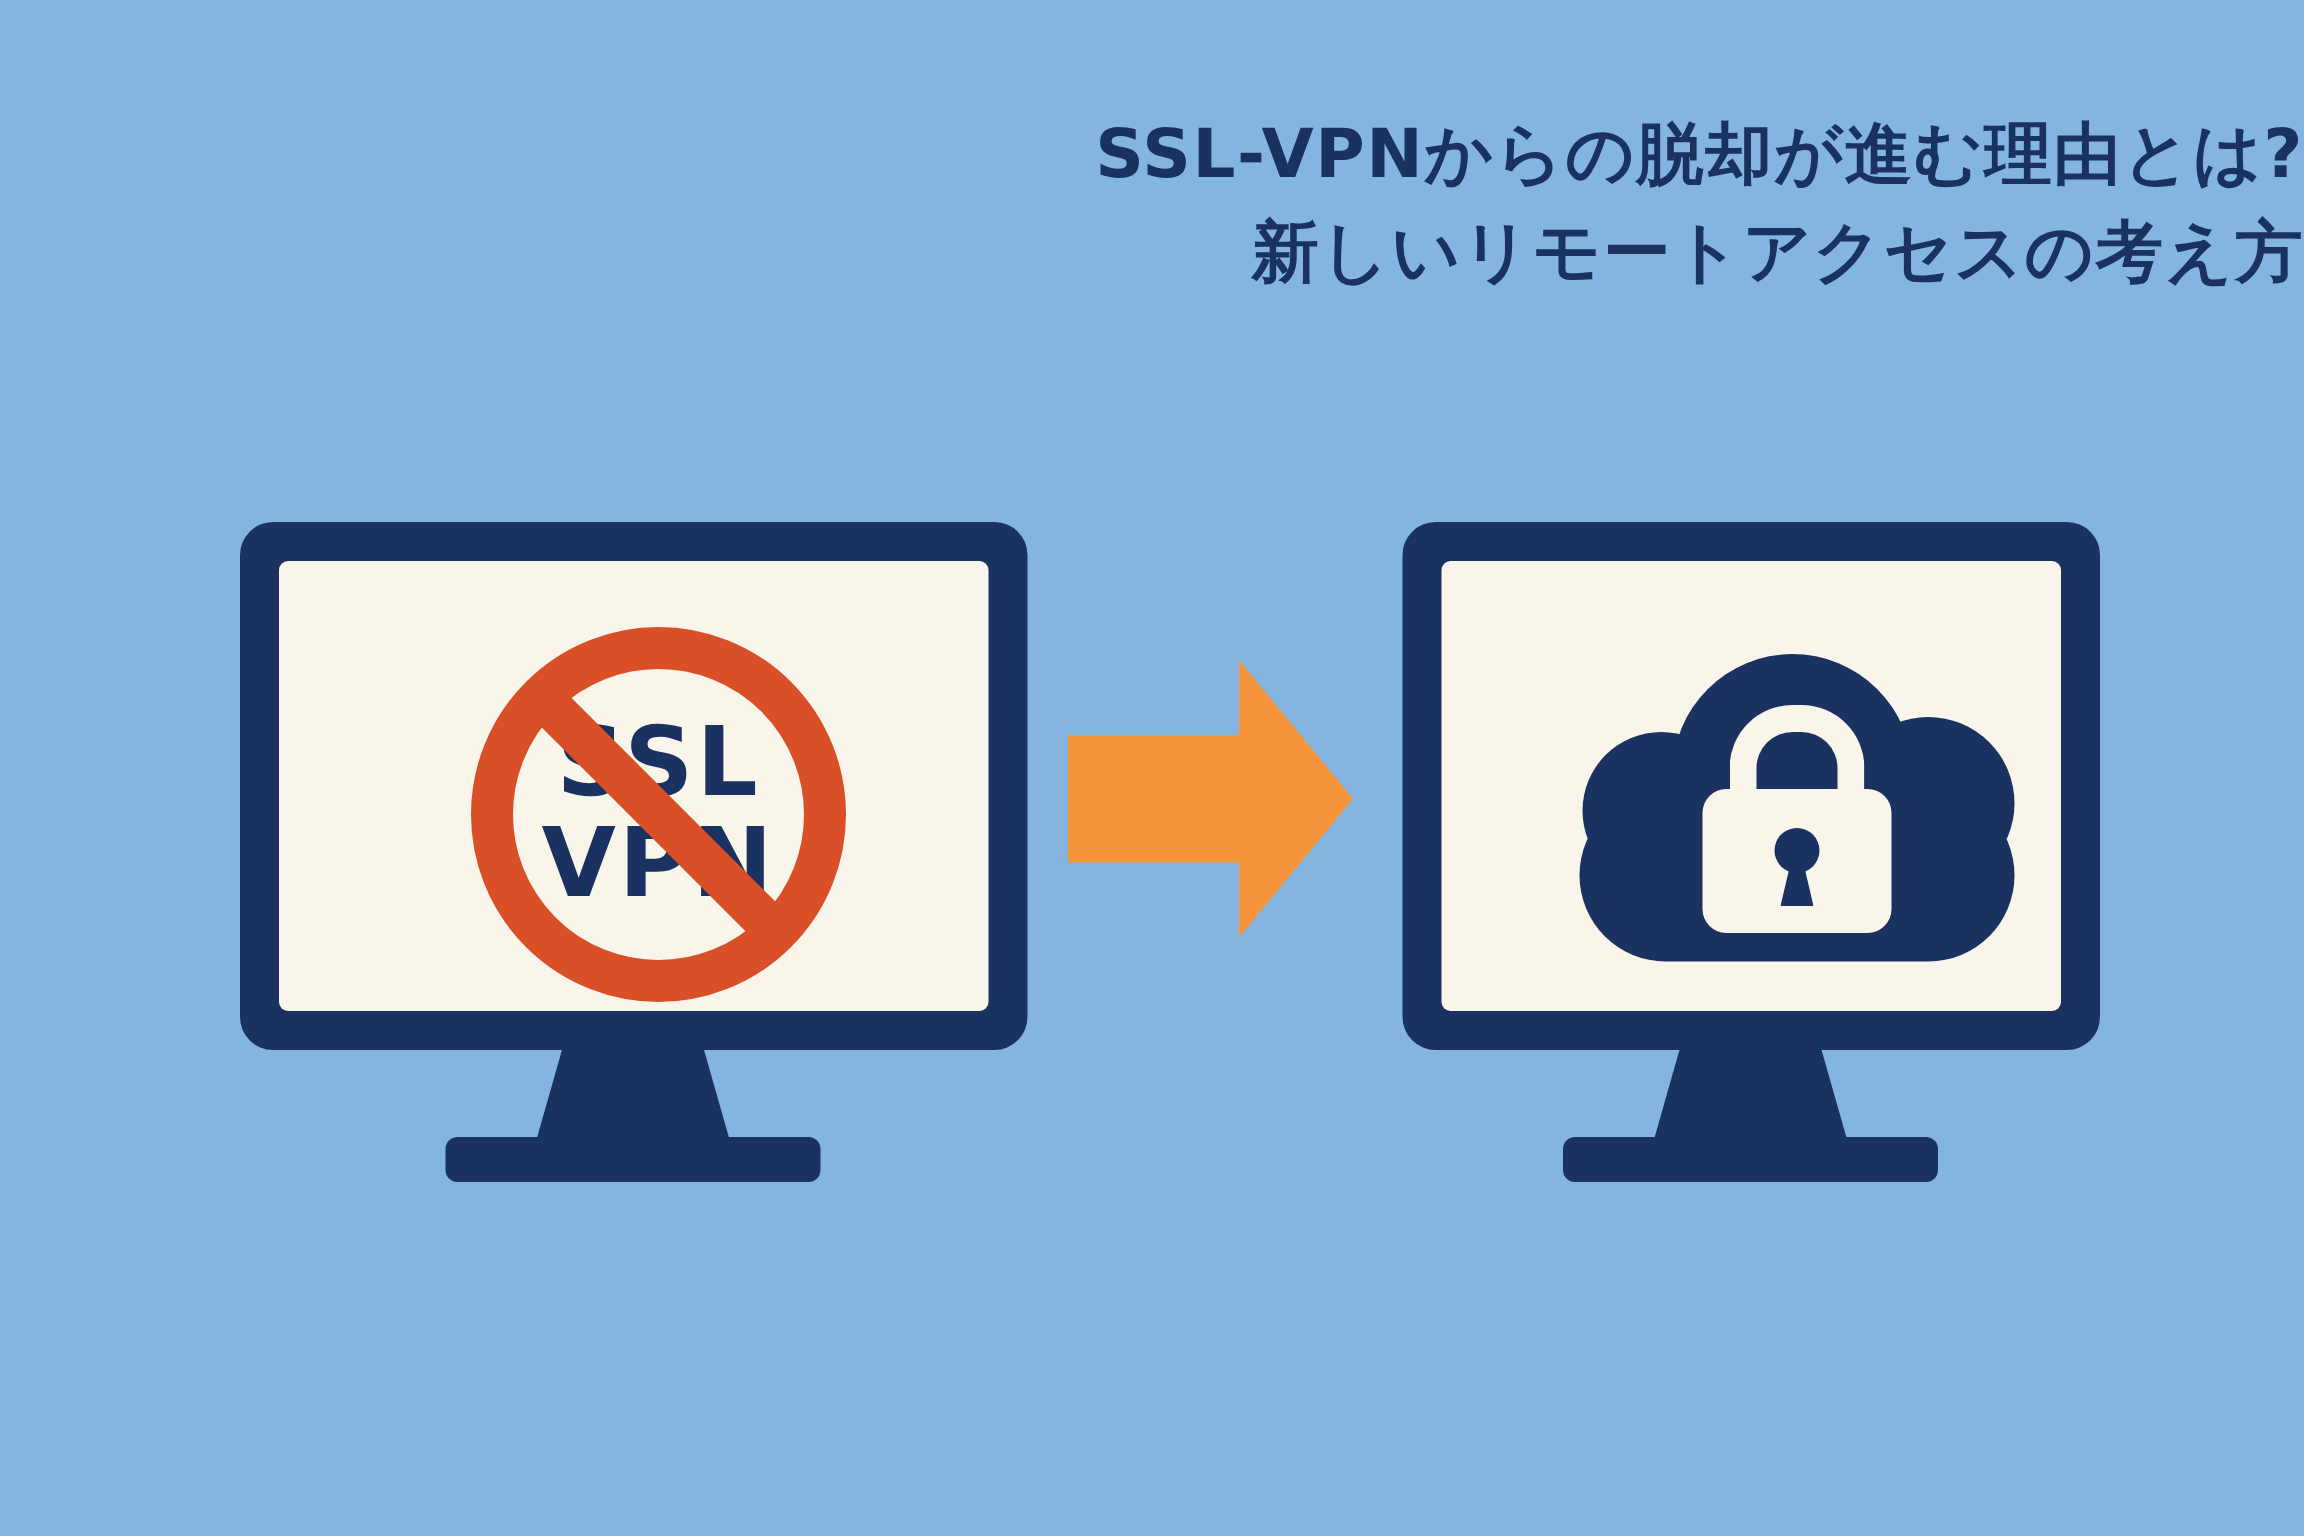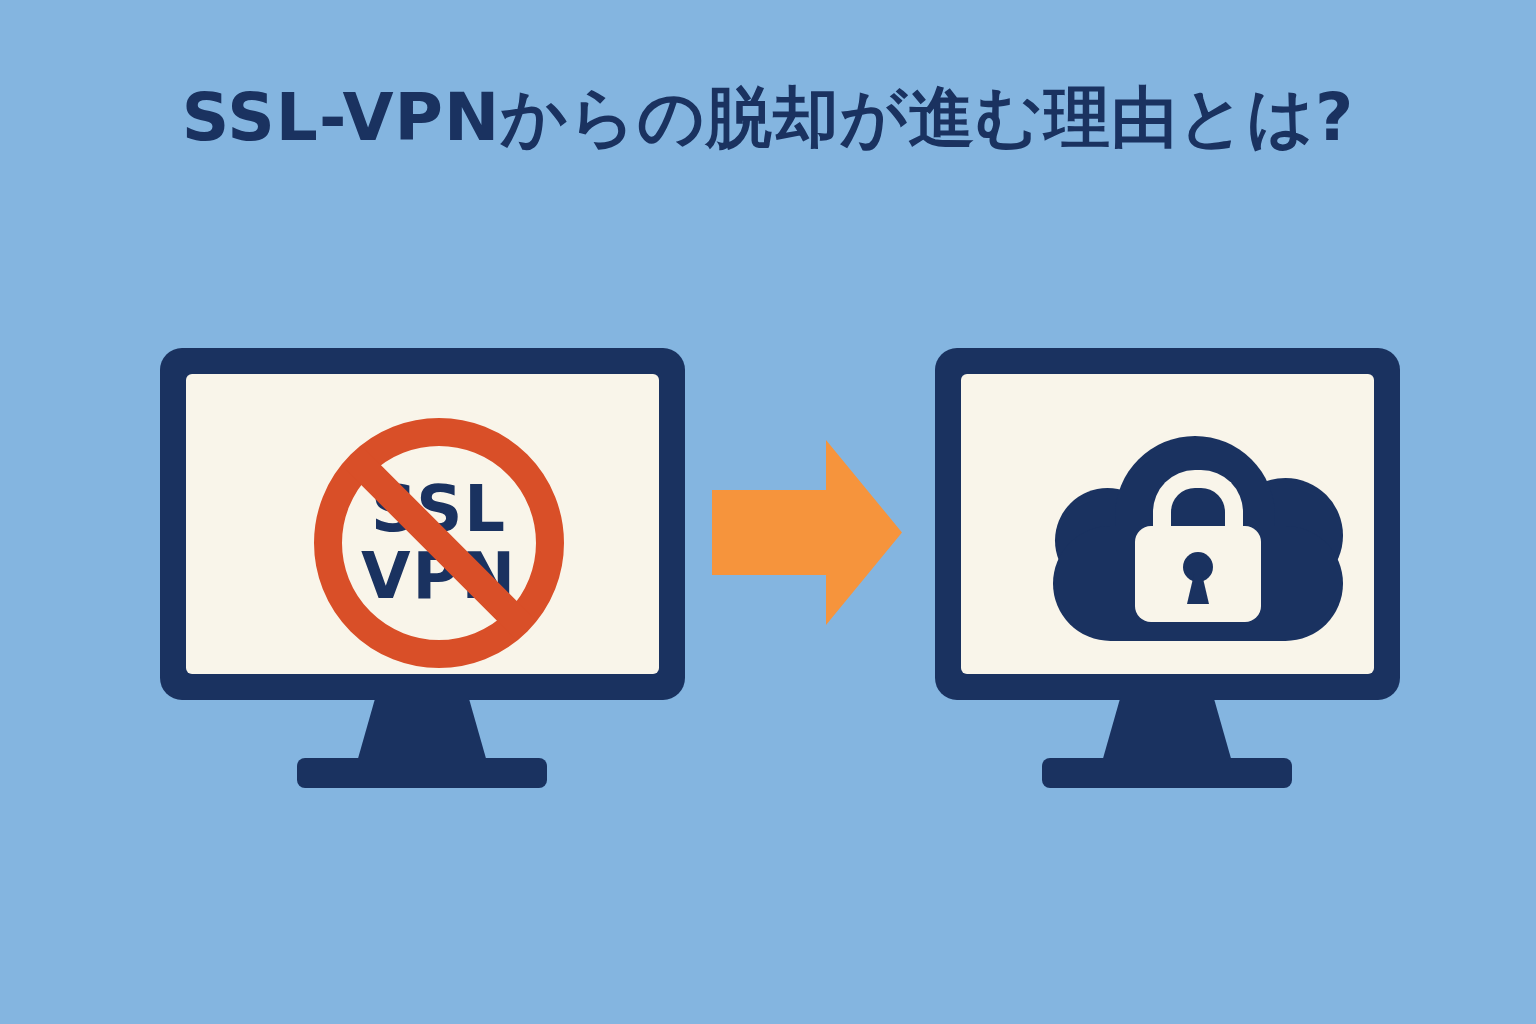--- a/index.html
+++ b/index.html
@@ -19,24 +19,24 @@
     height: 1024px;
     background: #84b5e0;
   }
 
   
   .title-block {
     position: absolute;
     top: 70px;
     left: 0;
     width: 100%;
-    text-align: center;
+    text-align: right;
     color: #1a3260;
     font-weight: 800;
-    font-size: 66px;
+    font-size: 45px;
     line-height: 1.45;
     letter-spacing: 1px;
   }
 
   
   .monitor-frame {
     position: absolute;
     background: #1a3260;
     border-radius: 22px;
   }
@@ -196,20 +196,21 @@
     clip-path: polygon(32% 0, 68% 0, 100% 100%, 0% 100%);
   }
 </style>
 </head>
 <body>
 
 <div class="stage">
 
   <div class="title-block">
     <div>SSL-VPNからの脱却が進む理由とは?</div>
+    <div>新しいリモートアクセスの考え方</div>
   </div>
 
   <div class="monitor-frame left">
     <div class="monitor-screen">
       <div class="no-sign">
         <div class="sign-label">
           <span>SSL</span>
           <span>VPN</span>
         </div>
         <div class="ring"></div>

